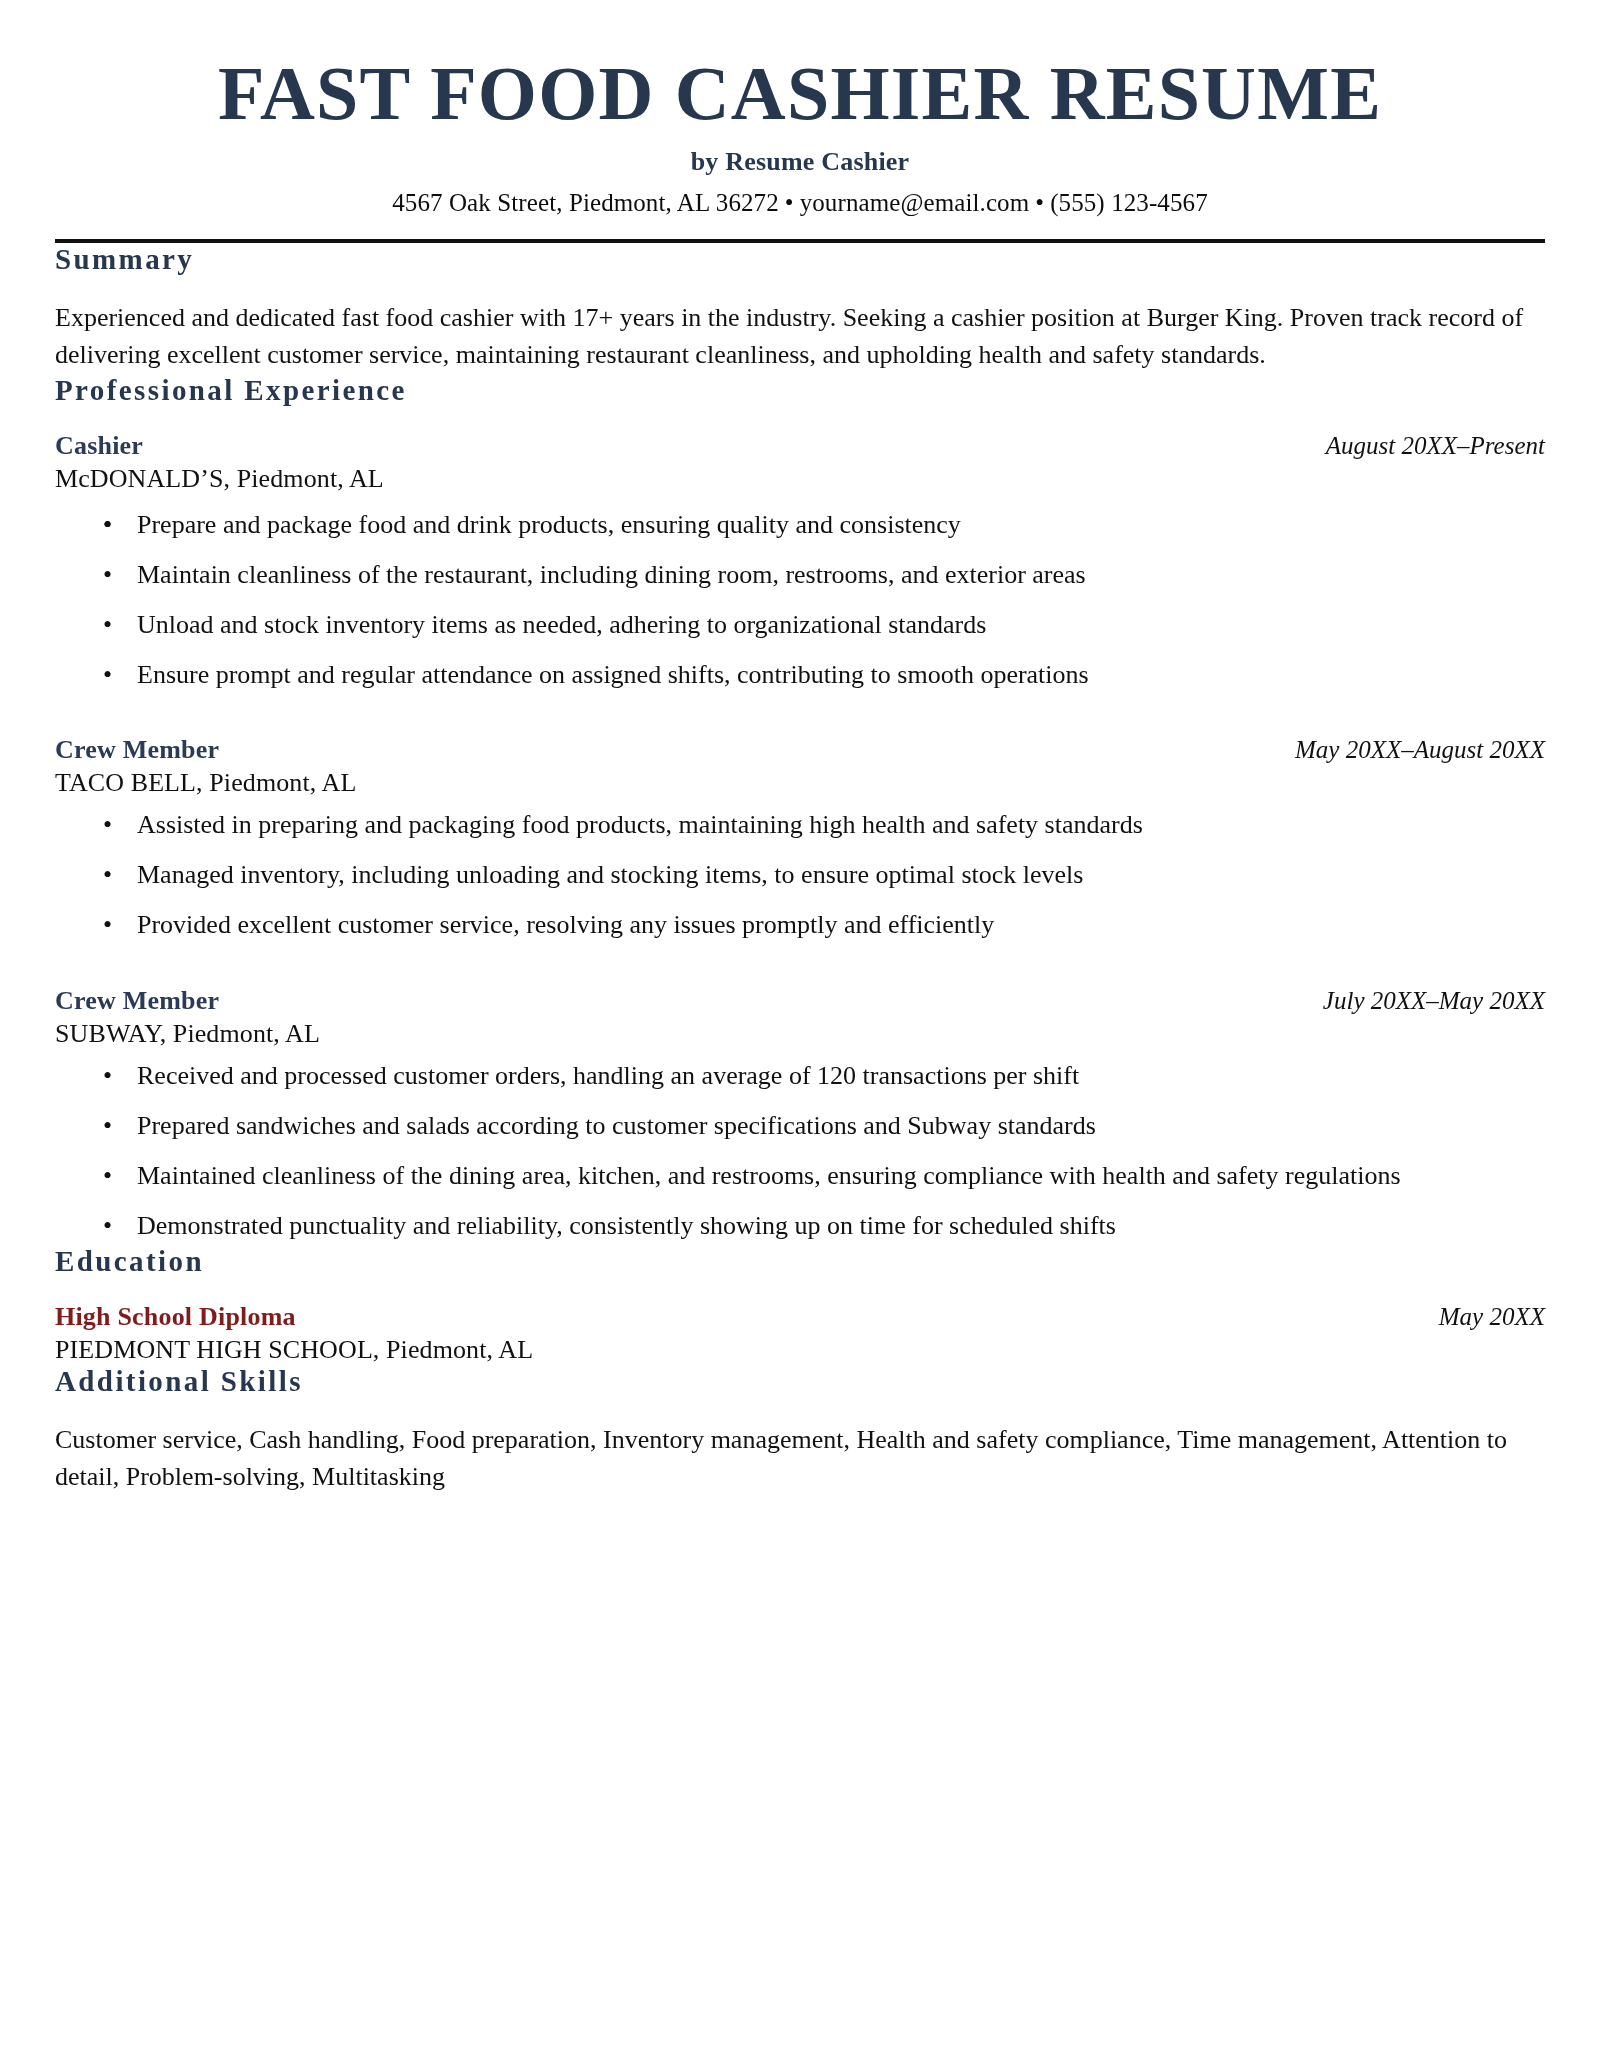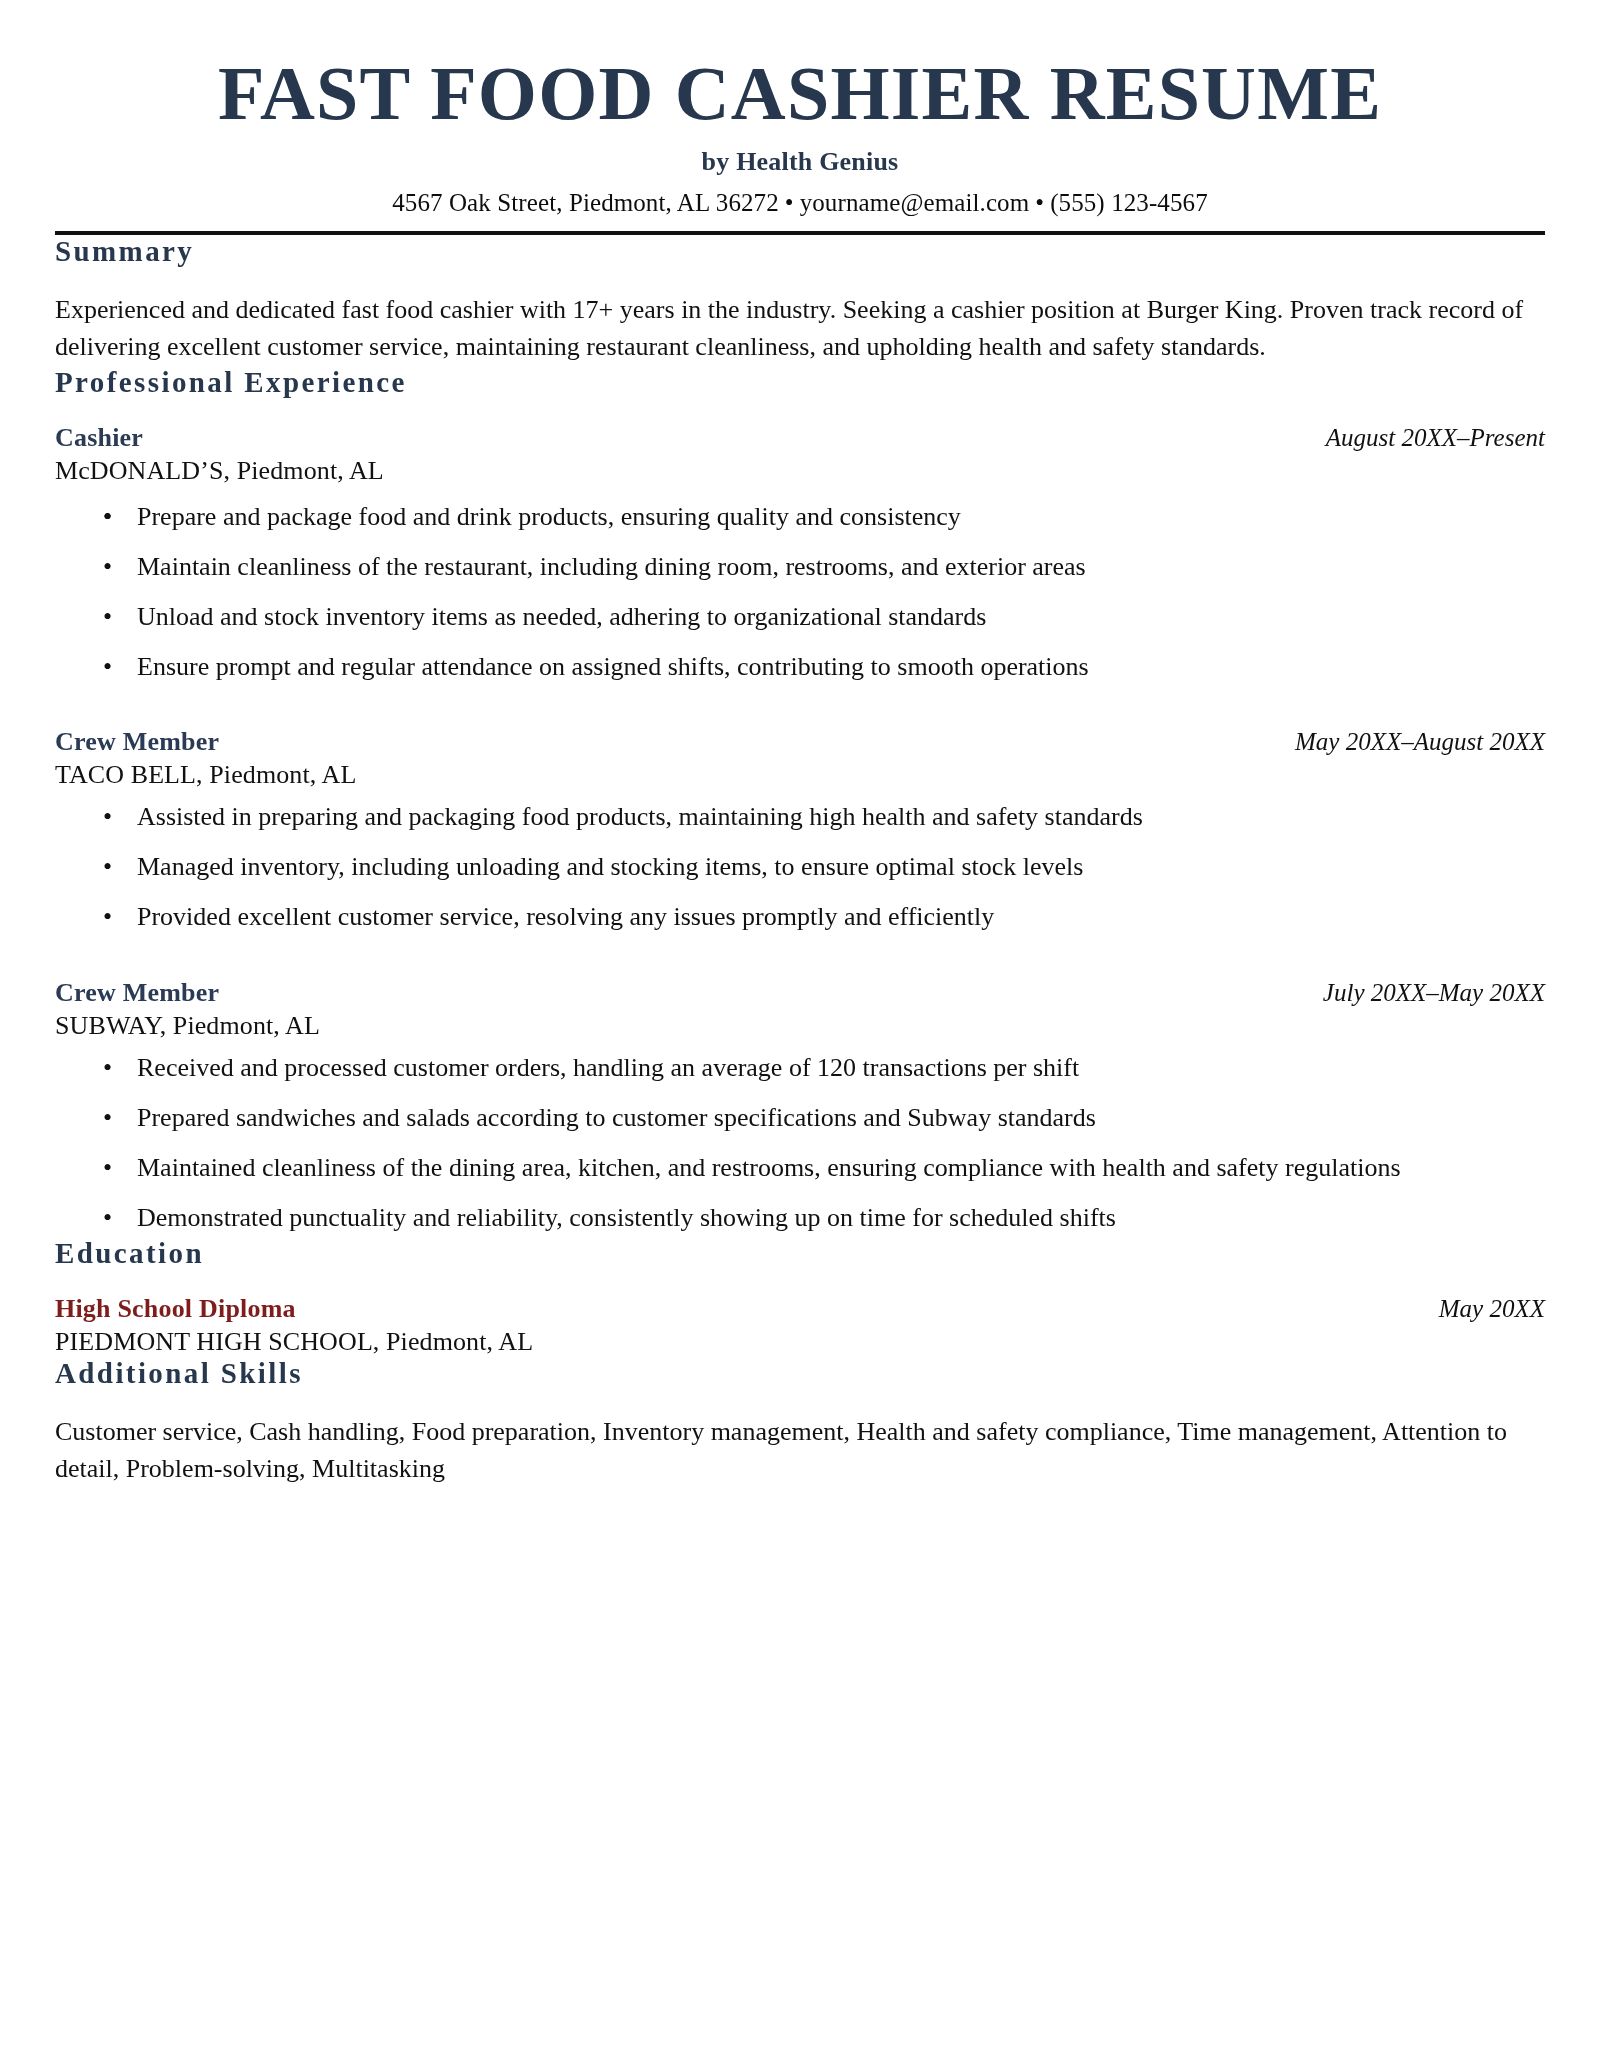--- a/index.html
+++ b/index.html
@@ -42,21 +42,21 @@
   .byline {
     font-size: 26px;
     font-weight: 700;
     color: #27374d;
     margin: 0 0 12px 0;
     letter-spacing: 0.2px;
   }
   .contact-line {
     font-size: 25px;
     color: #0d0d0d;
-    margin: 0 0 14px 0;
+    margin: 0 0 22px 0;
     letter-spacing: 0.1px;
   }
   .contact-sep {
     padding: 0 6px;
   }
   .header-rule {
     border: 0;
     border-top: 4px solid #111111;
     margin: 0 0 0 0;
     width: 100%;
@@ -144,21 +144,21 @@
   .spacer-exp { height: 10px; }
 </style>
 </head>
 <body>
 
 <div class="page">
 
   <div class="header">
     <h1 class="resume-title">FAST FOOD CASHIER RESUME</h1>
 
-    <div class="byline">by Health Genius</div>
+    <div class="byline">by Resume Cashier</div>
 
     <div class="contact-line">
       <span>4567 Oak Street, Piedmont, AL 36272</span><span class="contact-sep">•</span><span>yourname@email.com</span><span class="contact-sep">•</span><span>(555) 123-4567</span>
     </div>
   </div>
 
   <hr class="header-rule">
 
   <div class="section">
     <div class="section-heading">Summary</div>

